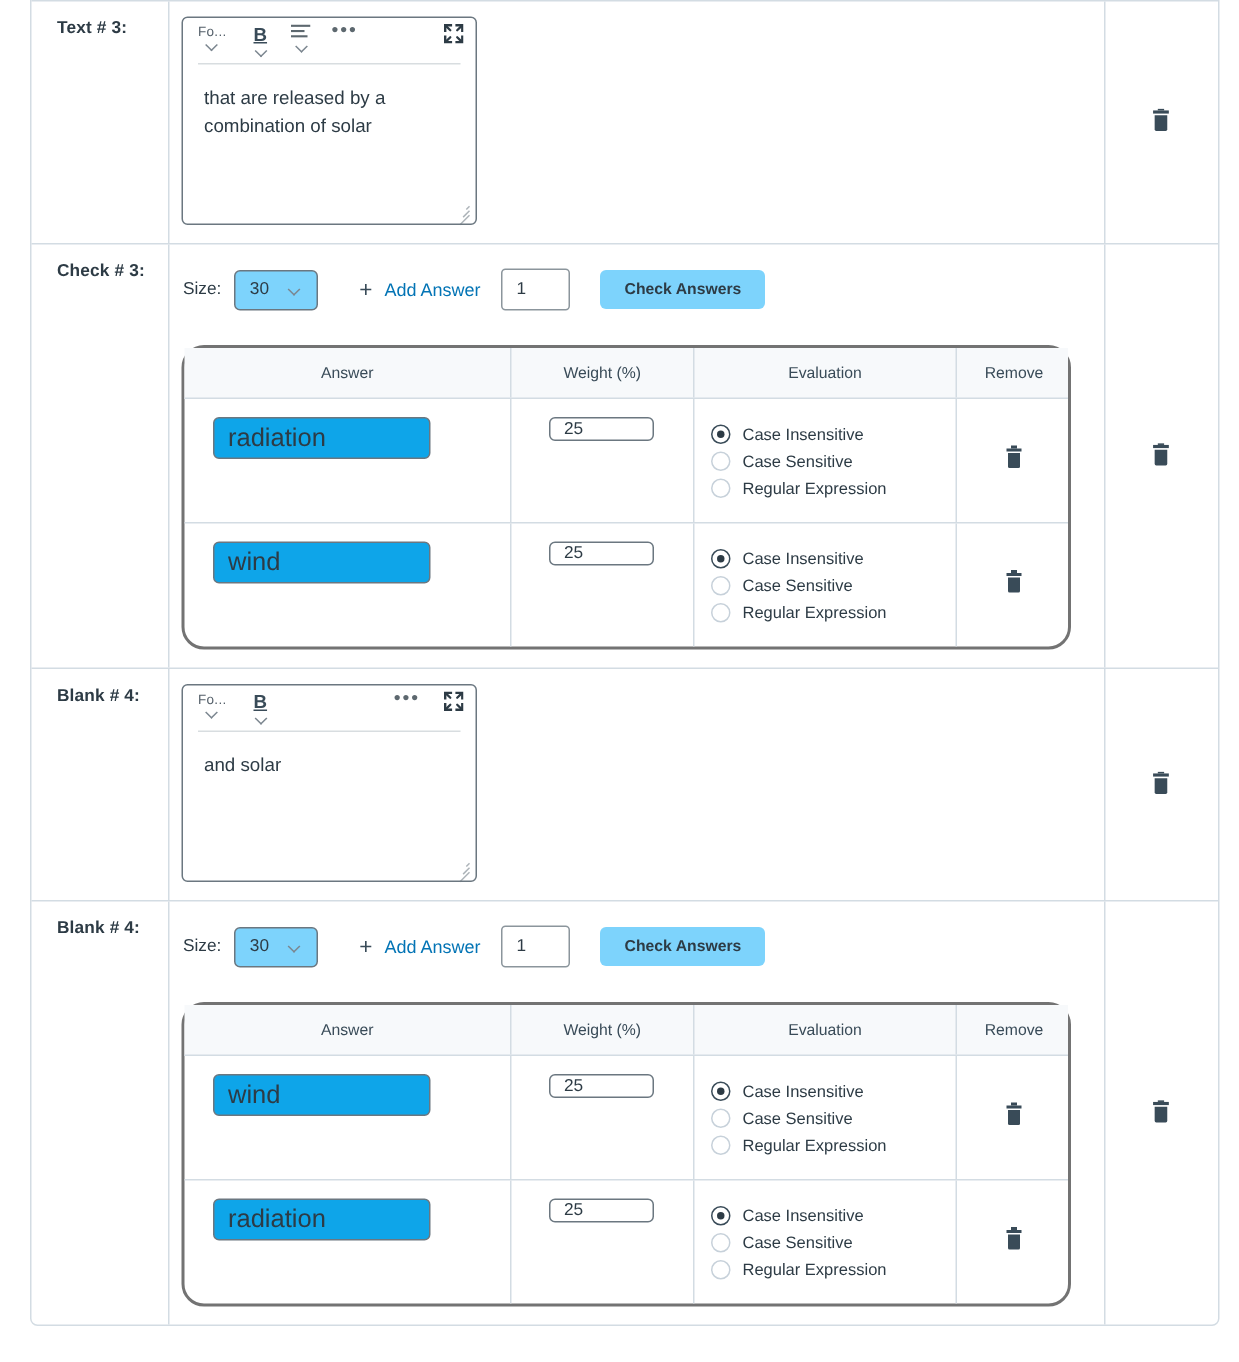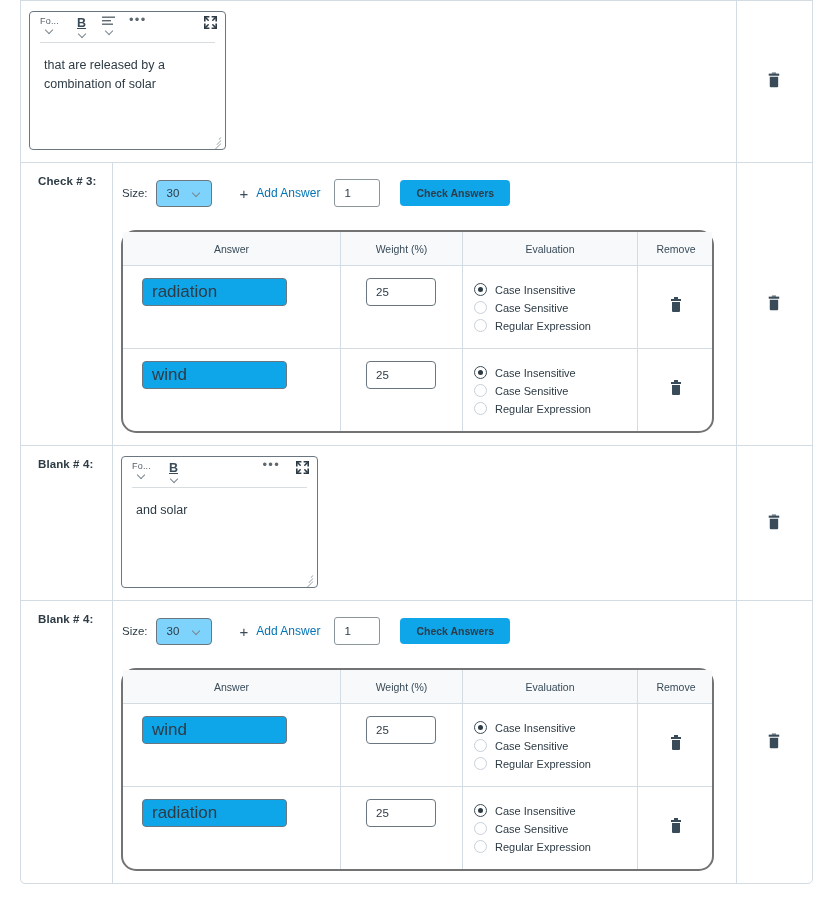--- a/index.html
+++ b/index.html
@@ -172,21 +172,21 @@
     background: #fff;
     font-size: 11.5px;
     color: #2d3b45;
     display: flex; align-items: center;
     padding-left: 9px;
   }
   .check-btn {
     margin-left: 20px;
     height: 26px;
     padding: 0 16px;
-    background: #0ea5e9;
+    background: #7dd3fc;
     border: none;
     border-radius: 4px;
     font-size: 10.5px;
     font-weight: bold;
     color: #2d3b45;
     display: flex; align-items: center; justify-content: center;
     font-family: "Liberation Sans", sans-serif;
     cursor: pointer;
   }
 
@@ -226,21 +226,21 @@
     border: 1px solid #6b7780;
     border-radius: 4px;
     background: #0ea5e9;
     display: flex; align-items: center;
     padding-left: 9px;
     font-size: 17px;
     color: #2d3b45;
   }
   .w-input {
     margin-left: 25px;
-    width: 70px; height: 28px;
+    width: 70px; height: 16px;
     border: 1px solid #6b7780;
     border-radius: 4px;
     background: #fff;
     display: flex; align-items: center;
     padding-left: 9px;
     font-size: 11.5px;
     color: #2d3b45;
   }
   .radio-group { padding-left: 11px; }
   .radio-item { display: flex; align-items: flex-end; height: 18px; margin-bottom: 0px; cursor: pointer; }
@@ -290,20 +290,21 @@
 <div class="page">
   <div class="outer">
 
     <div class="orow spacer-row">
       
       
       
     </div>
 
     <div class="orow">
+      <div class="ocell-label">Text # 3:</div>
       <div class="ocell-main">
         <div class="rte tall">
           <div class="rte-toolbar">
             <span class="tb-item">
               <span class="tb-font">Fo...</span>
               <span class="chev"></span>
             </span>
             <span class="gap-a"></span>
             <span class="tb-item">
               <span class="tb-bold">B</span>

